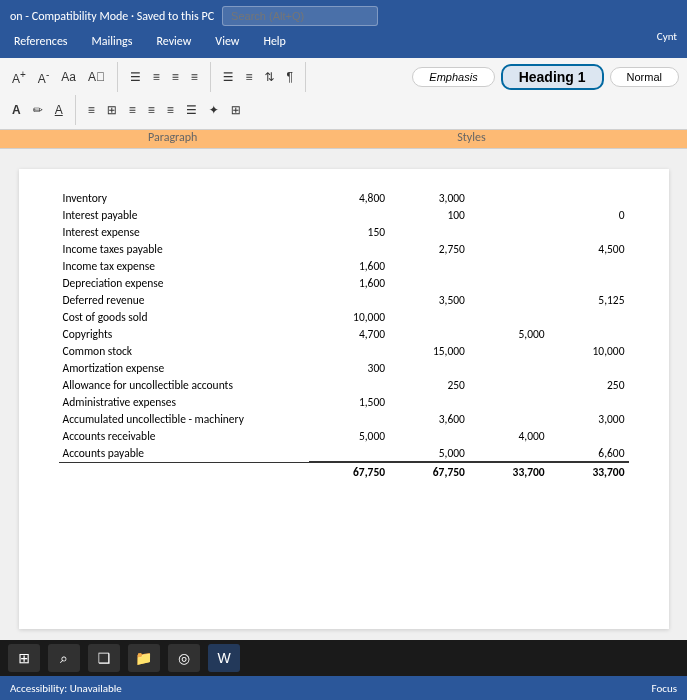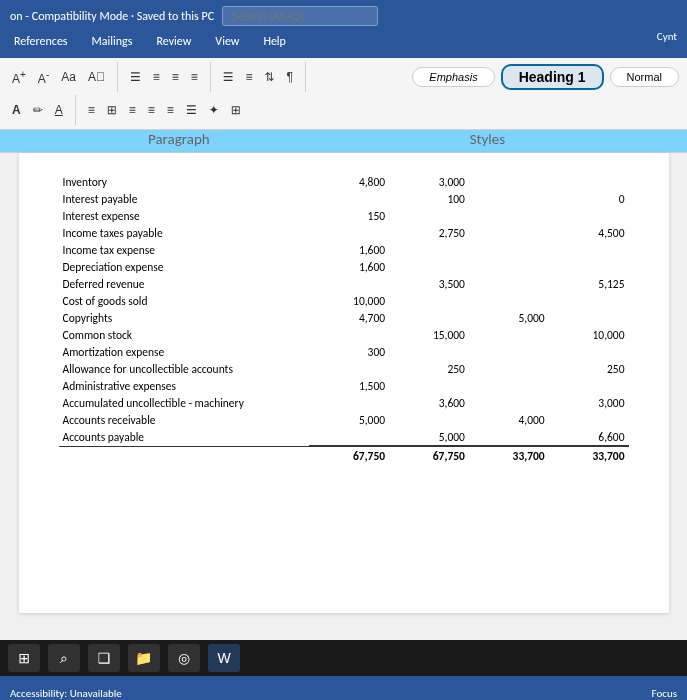--- a/index.html
+++ b/index.html
@@ -107,33 +107,33 @@
       border-radius: 10px;
     }
     .style-btn.emphasis { font-style: italic; }
     .style-btn.heading1 { font-size: 14px; font-weight: bold; border: 2px solid #0369a1; background: #dce6f1; }
     .style-btn.normal { font-size: 11px; }
 
     
     .ribbon-labels-row {
       display: flex;
       align-items: flex-end;
-      background: #7dd3fc;
+      background: #fdba74;
       border-bottom: 1px solid #d0d0d0;
       padding: 0 8px 4px 8px;
-      font-size: 15px;
+      font-size: 12px;
       color: #666;
     }
     .para-label { margin-left: 140px; }
     .styles-label { margin-left: 260px; }
 
     
     .doc-area {
       background: white;
-      margin: 0 auto;
+      margin: 20px auto;
       width: 650px;
       padding: 20px 40px;
       box-shadow: 0 1px 4px rgba(0,0,0,0.15);
       overflow-y: auto;
       height: 460px;
     }
 
     
     .ledger-table {
       width: 100%;
@@ -156,21 +156,21 @@
       border-top: 1px solid #333;
       font-weight: normal;
     }
 
     
     .status-bar {
       background: #2b579a;
       color: white;
       height: 24px;
       display: flex;
-      align-items: flex-end;
+      align-items: center;
       padding: 0 10px;
       font-size: 11px;
       position: fixed;
       bottom: 0;
       width: 687px;
       justify-content: space-between;
     }
 
     .taskbar {
       background: #1a1a1a;

